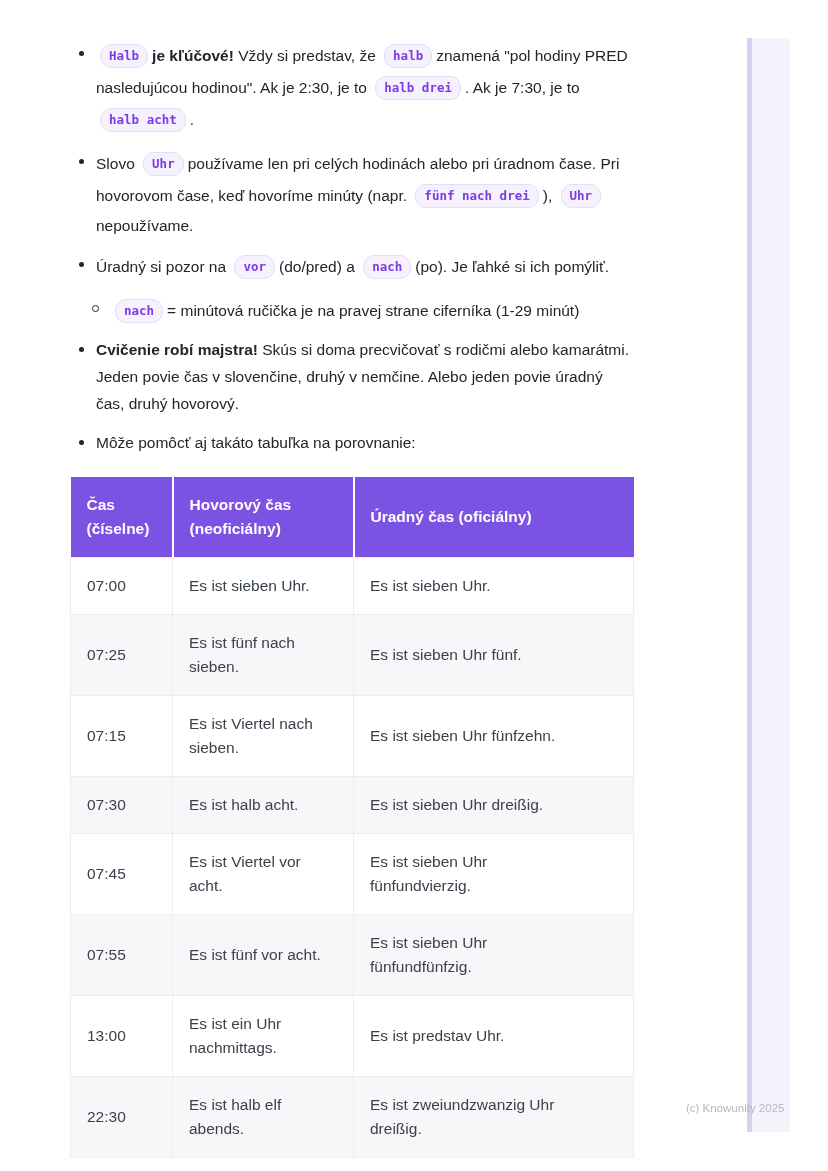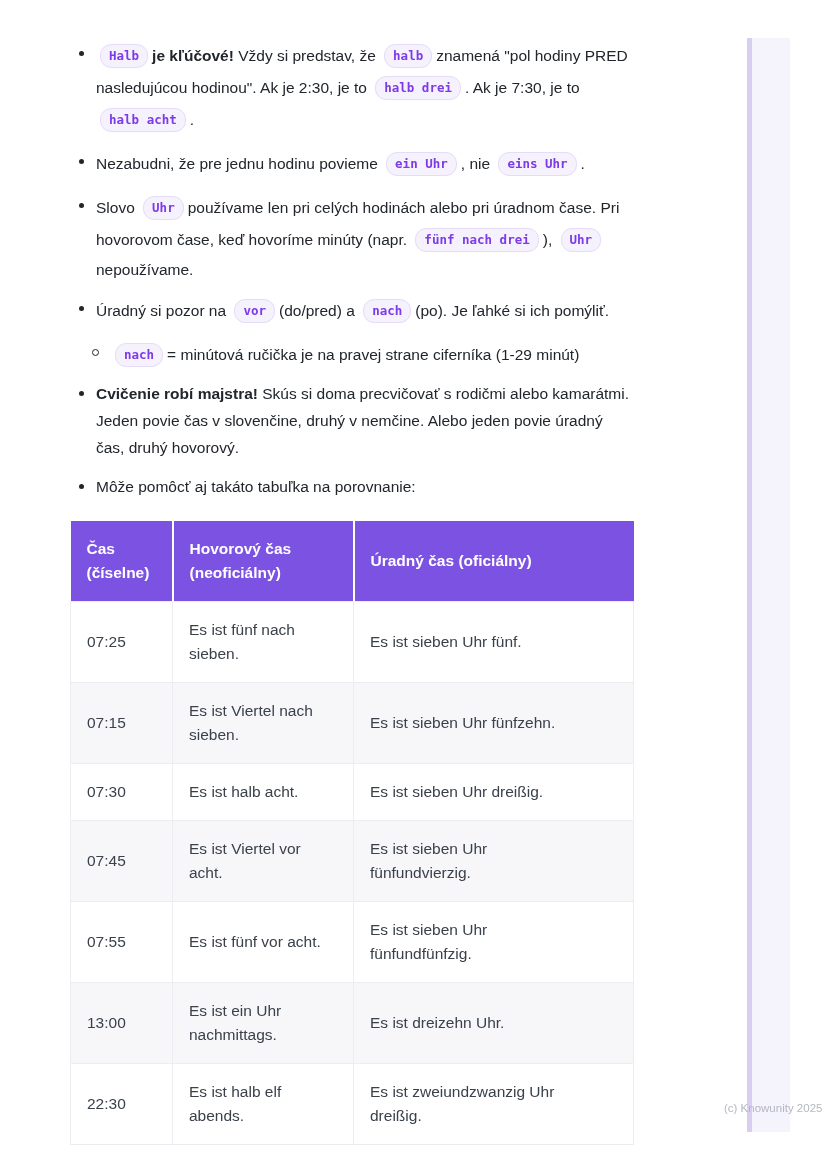--- a/index.html
+++ b/index.html
@@ -103,37 +103,36 @@
   .next-page-edge{
     position:absolute;
     left:747px;top:38px;
     width:43px;height:1094px;
     background:var(--strip-bg);
     border-left:5px solid var(--strip-line);
     z-index:1;
   }
   .copyright{
     position:absolute;
-    left:724px;top:1101px;
+    left:686px;top:1101px;
     font-size:11.5px;
     line-height:14px;
     color:var(--copyright);
     z-index:2;
     white-space:nowrap;
   }
 </style>
 </head>
 <body>
 
 <div class="page">
 
   <div class="doc">
     <ul class="bullets">
         <li class="lvl1"><span class="code-badge">Halb</span><strong>je kľúčové!</strong><span> Vždy si predstav, že </span><span class="code-badge">halb</span><span>znamená "pol hodiny PRED nasledujúcou hodinou". Ak je 2:30, je to </span><span class="code-badge">halb drei</span><span>. Ak je 7:30, je to </span><span class="code-badge">halb acht</span><span>.</span></li>
-        <li class="lvl1"><span>Nezabudni, že pre jednu hodinu povieme </span><span class="code-badge">ein Uhr</span><span>, nie </span><span class="code-badge">eins Uhr</span><span>.</span></li>
         <li class="lvl1"><span>Slovo </span><span class="code-badge">Uhr</span><span>používame len pri celých hodinách alebo pri úradnom čase. Pri hovorovom čase, keď hovoríme minúty (napr. </span><span class="code-badge">fünf nach drei</span><span>), </span><span class="code-badge">Uhr</span><span>nepoužívame.</span></li>
         <li class="lvl1"><span>Úradný si pozor na </span><span class="code-badge">vor</span><span>(do/pred) a </span><span class="code-badge">nach</span><span>(po). Je ľahké si ich pomýliť.</span></li>
         <li class="lvl2"><span class="code-badge">nach</span><span>= minútová ručička je na pravej strane ciferníka (1-29 minút)</span></li>
         <li class="lvl1"><strong>Cvičenie robí majstra!</strong><span> Skús si doma precvičovať s rodičmi alebo kamarátmi. Jeden povie čas v slovenčine, druhý v nemčine. Alebo jeden povie úradný čas, druhý hovorový.</span></li>
         <li class="lvl1"><span>Môže pomôcť aj takáto tabuľka na porovnanie:</span></li>
       </ul>
 
     <table class="compare">
       <colgroup>
           <col class="c1">
@@ -144,20 +143,25 @@
         <tr>
             <th>Čas
 (číselne)</th>
             <th>Hovorový čas
 (neoficiálny)</th>
             <th>Úradný čas (oficiálny)</th>
           </tr>
       </thead>
       <tbody>
           <tr>
+            <td>07:00</td>
+            <td>Es ist sieben Uhr.</td>
+            <td>Es ist sieben Uhr.</td>
+          </tr>
+          <tr>
             <td>07:25</td>
             <td>Es ist fünf nach sieben.</td>
             <td>Es ist sieben Uhr fünf.</td>
           </tr>
           <tr>
             <td>07:15</td>
             <td>Es ist Viertel nach
 sieben.</td>
             <td>Es ist sieben Uhr fünfzehn.</td>
           </tr>
@@ -175,21 +179,21 @@
           <tr>
             <td>07:55</td>
             <td>Es ist fünf vor acht.</td>
             <td>Es ist sieben Uhr
 fünfundfünfzig.</td>
           </tr>
           <tr>
             <td>13:00</td>
             <td>Es ist ein Uhr
 nachmittags.</td>
-            <td>Es ist dreizehn Uhr.</td>
+            <td>Es ist predstav Uhr.</td>
           </tr>
           <tr>
             <td>22:30</td>
             <td>Es ist halb elf abends.</td>
             <td>Es ist zweiundzwanzig Uhr
 dreißig.</td>
           </tr>
         </tbody>
     </table>
   </div>

